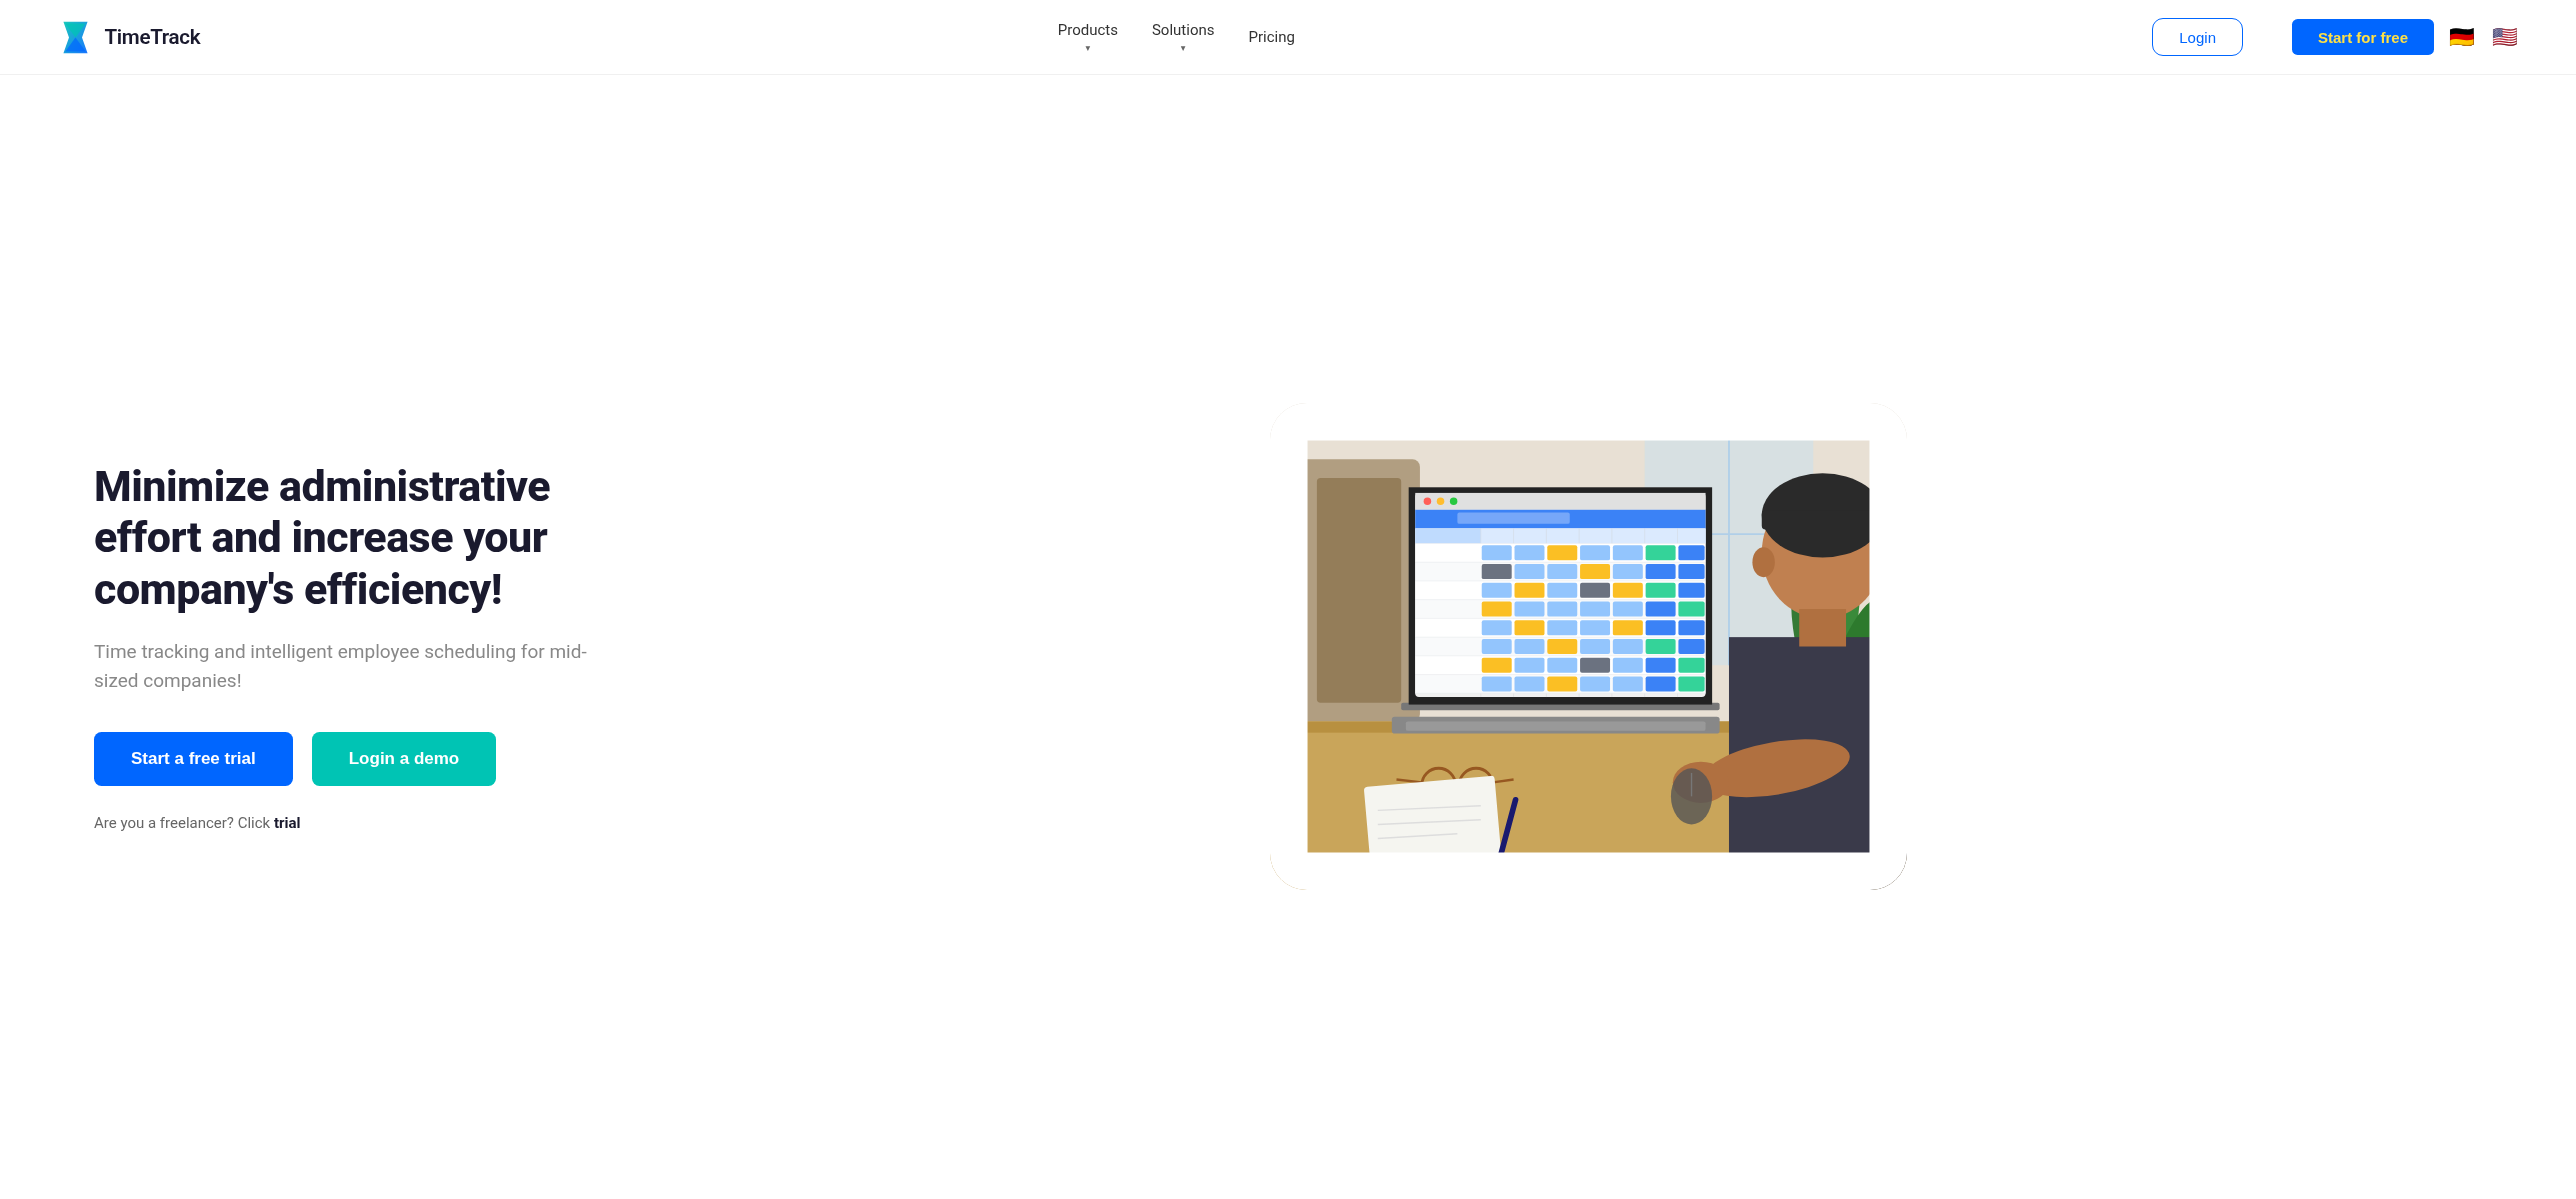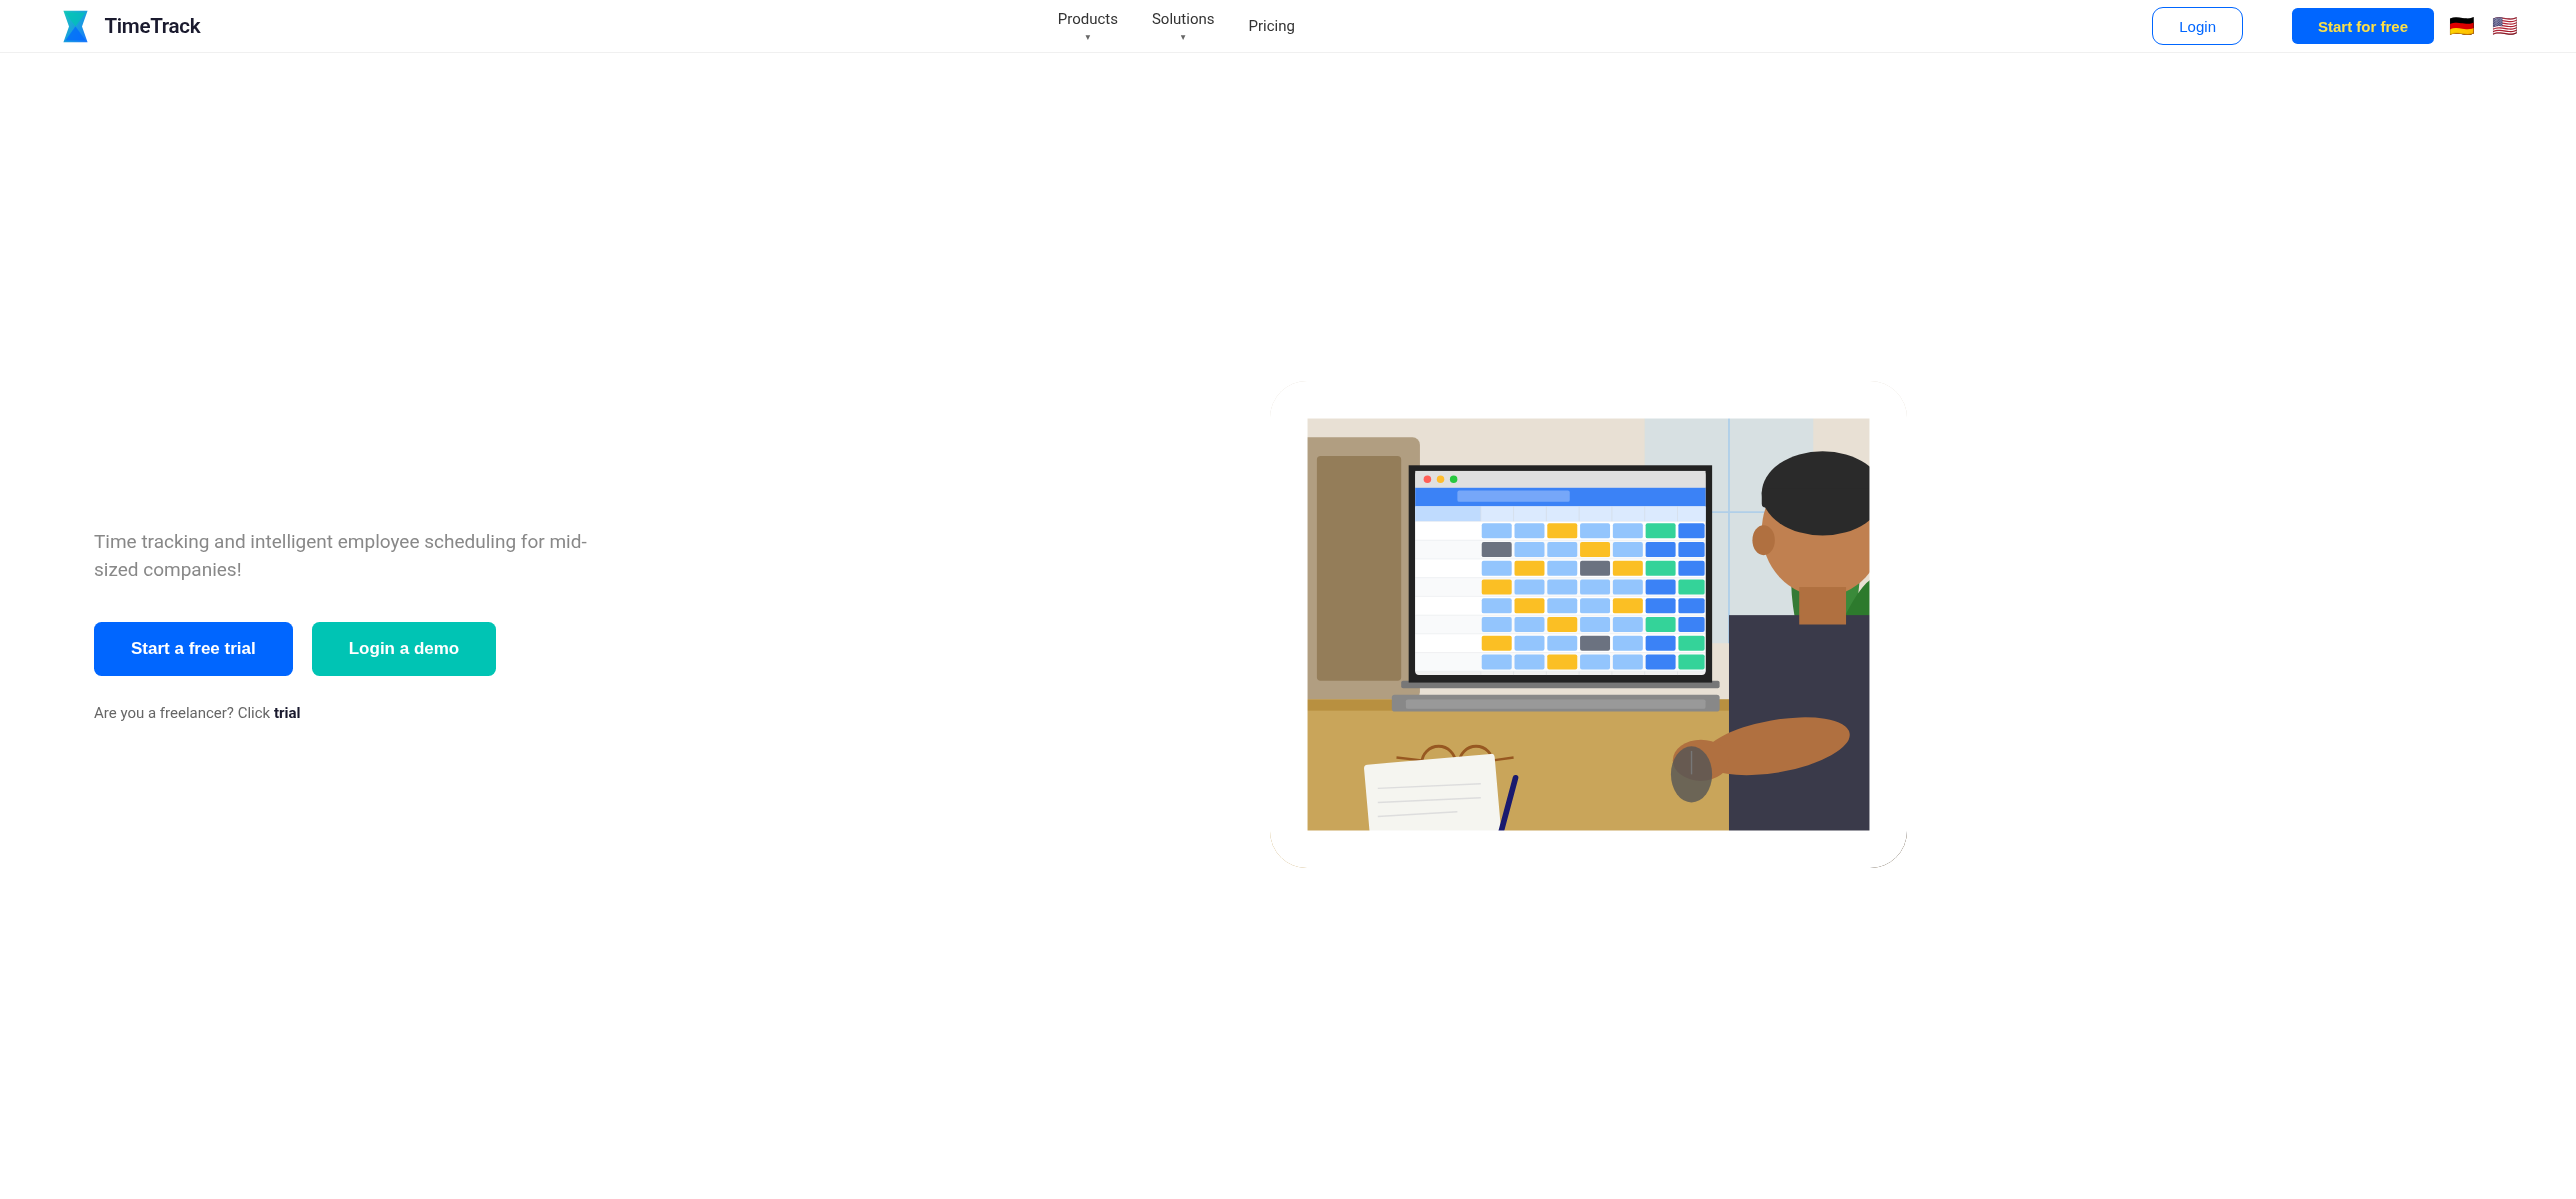--- a/index.html
+++ b/index.html
@@ -14,21 +14,21 @@
       min-height: 100vh;
       overflow-x: hidden;
     }
 
     
     nav {
       display: flex;
       align-items: center;
       justify-content: space-between;
       padding: 4px 56px;
-      height: 53px;
+      height: 75px;
       background: #ffffff;
       border-bottom: 0.9px solid #f0f0f0;
     }
 
     .logo-area {
       display: flex;
       align-items: center;
       gap: 9.4px;
     }
 
@@ -231,20 +231,21 @@
   <div class="nav-actions">
     <button class="btn-login">Login</button>
     <button class="btn-start-free">Start for free</button>
     <span class="flag-icon">🇩🇪</span>
     <span class="flag-icon">🇺🇸</span>
   </div>
 </nav>
 
 <section class="hero">
   <div class="hero-content">
+    <h1 class="hero-title">Minimize administrative effort and increase your company's efficiency!</h1>
     <p class="hero-subtitle">Time tracking and intelligent employee scheduling for mid-sized companies!</p>
     <div class="hero-buttons">
       <button class="btn-trial">Start a free trial</button>
       <button class="btn-demo">Login a demo</button>
     </div>
     <p class="freelancer-text">
       <span>Are you a freelancer? Click </span><a href="#">trial</a>
     </p>
   </div>
 

